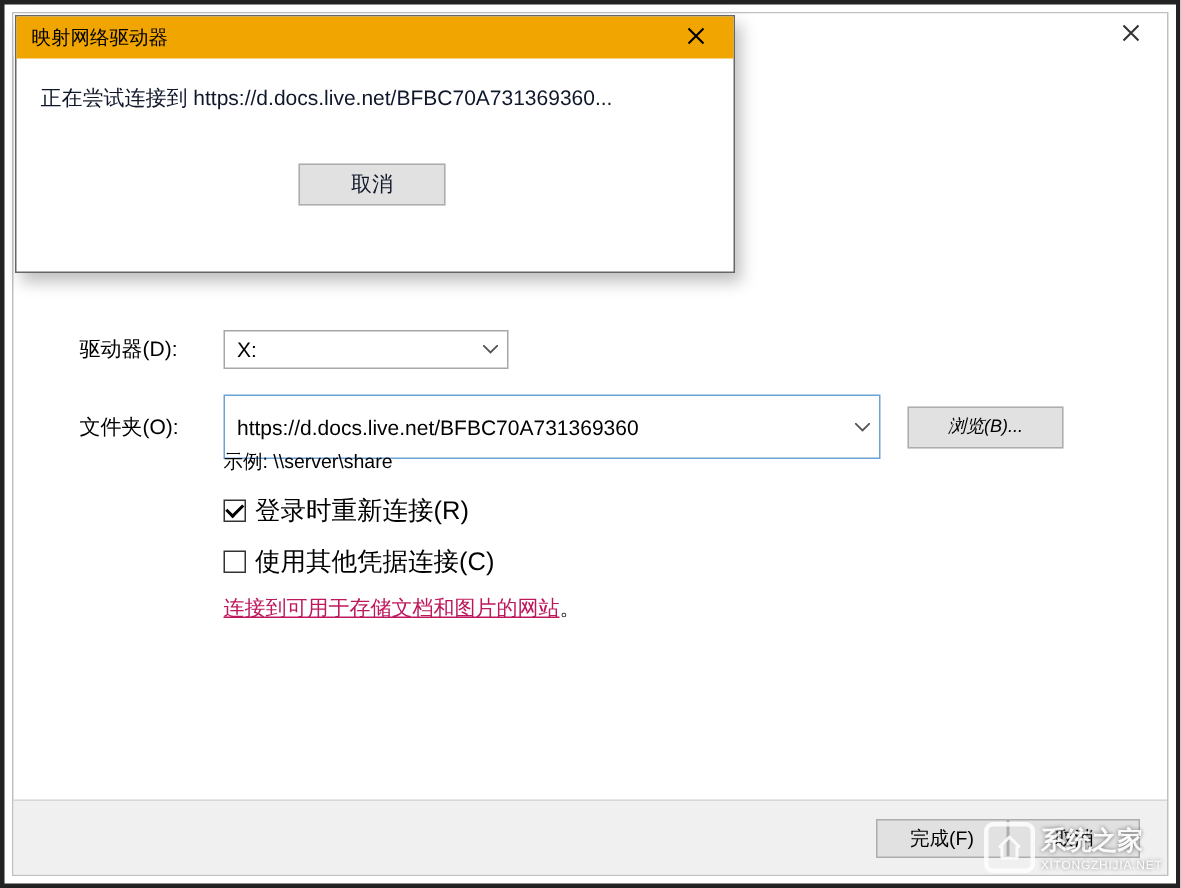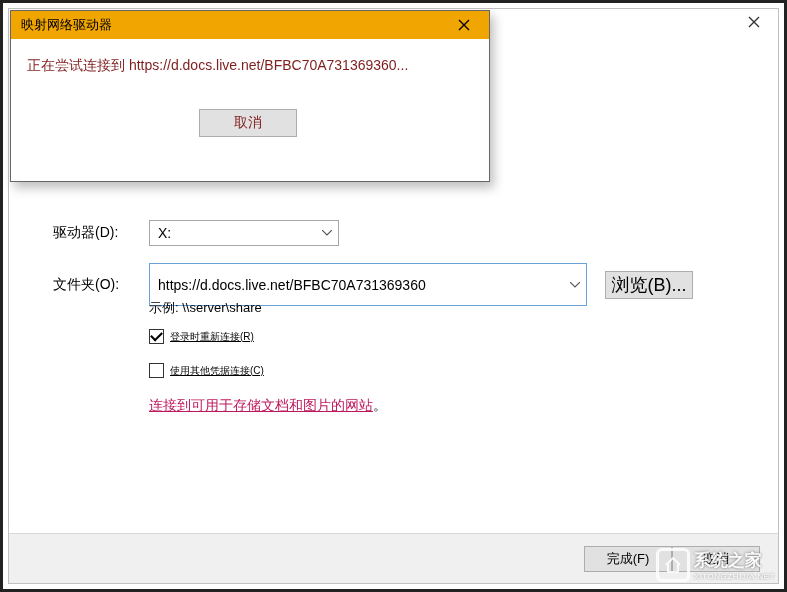--- a/index.html
+++ b/index.html
@@ -36,28 +36,28 @@
   .chev-down svg { display:block; }
 
   .folder-row { left:44px; top:226px; }
   .folder-row .label { width: 96px; }
   .folder-combo {
     width: 438px; height:43px; border:1px solid #6aa2d8; background:#fff;
     display:flex; align-items:center; justify-content:space-between;
     padding:0 6px 0 8px; font-size:14px; color:#000;
   }
   .browse-btn {
-    margin-left: 18px; height:28px; width:88px;
-    border:1px solid #adadad; background:#e1e1e1; font-size:18px;
-    display:flex; align-items:center; justify-content:center;
+    margin-left: 18px; height:28px; width:104px;
+    border:1px solid #adadad; background:#e1e1e1; font-size:12px;
+    display:flex; align-items:center; justify-content:center;font-style:italic;
   }
 
   .example-row { left:140px; top:262px; font-size:13px; color:#000; }
 
-  .check-row { left:140px; display:flex; align-items:center; font-size:10px;text-decoration:underline; }
+  .check-row { left:140px; display:flex; align-items:center; font-size:17px; }
   .check1 { top:292px; }
   .check2 { top:326px; }
   .chk {
     width:15px; height:15px; border:1px solid #333; margin-right:6px;
     display:flex; align-items:center; justify-content:center; background:#fff;
   }
   .chk.checked::after {
     content:""; display:block; width:9px; height:5px;
     border-left:2px solid #000; border-bottom:2px solid #000;
     transform: rotate(-45deg) translate(1px,-1px);
@@ -87,21 +87,21 @@
   }
   .modal-title {
     height:28px; background:#f0a500;
     display:flex; align-items:center; justify-content:space-between;
     padding:0 6px 0 10px; font-size:13px; color:#000;
   }
   .modal-close {
     width:38px; height:24px; display:flex; align-items:center; justify-content:center;
     font-size:15px; color:#000;
   }
-  .modal-body { padding: 18px 20px 0 16px; font-size:14px; color:#7f1d1d; }
+  .modal-body { padding: 18px 20px 0 16px; font-size:14px; color:#0f172a; }
   .modal-buttons { display:flex; justify-content:center; margin-top:34px; }
   .modal-cancel {
     height:28px; width:98px; border:1px solid #adadad; background:#e1e1e1;
     font-size:14px; display:flex; align-items:center; justify-content:center;
   }
 
   
   .watermark {
     position:absolute; right:12px; bottom:10px;
     display:flex; align-items:center; gap:4px;

